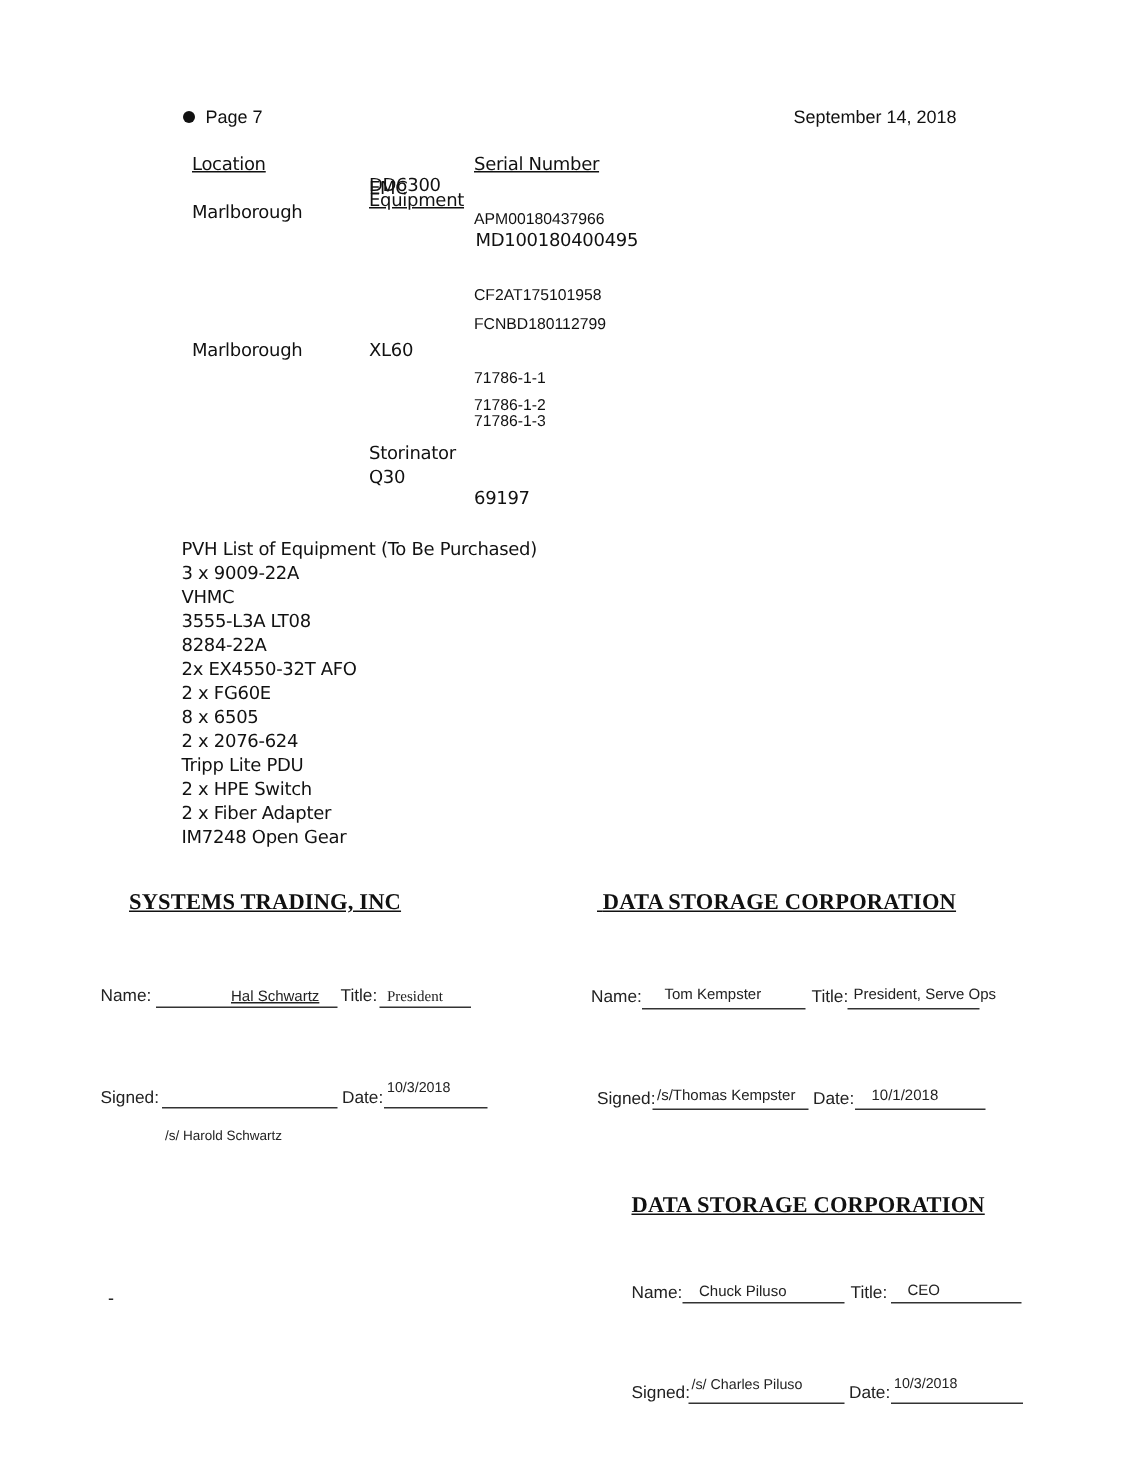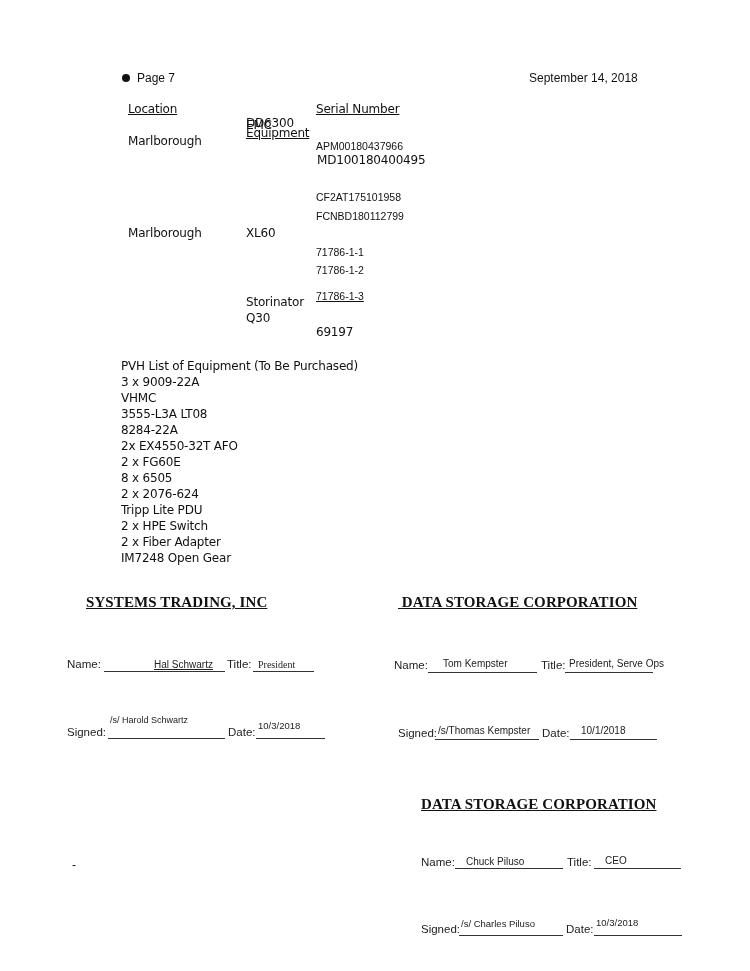--- a/index.html
+++ b/index.html
@@ -36,21 +36,21 @@
 <div class="abs calibri cal12" style="left:128px; top:134px;">Marlborough</div>
 <div class="abs calibri cal12" style="left:246px; top:116px;">DD6300</div>
 <div class="abs calibri cal12" style="left:317px; top:153px;">MD100180400495</div>
 <div class="abs arial ser11" style="left:316px; top:168px;">CF2AT175101958</div>
 <div class="abs arial ser11" style="left:316px; top:187px;">FCNBD180112799</div>
 
 <div class="abs calibri cal12" style="left:128px; top:226px;">Marlborough</div>
 <div class="abs calibri cal12" style="left:246px; top:226px;">XL60</div>
 <div class="abs arial ser11" style="left:316px; top:223px;">71786-1-1</div>
 <div class="abs arial ser11" style="left:316px; top:241px;">71786-1-2</div>
-<div class="abs arial ser11" style="left:316px; top:267px;text-decoration:underline;">71786-1-3</div>
+<div class="abs arial ser11" style="left:316px; top:252px;">71786-1-3</div>
 
 <div class="abs calibri cal12" style="left:246px; top:295px;">Storinator</div>
 <div class="abs calibri cal12" style="left:246px; top:311px;">Q30</div>
 <div class="abs calibri cal12" style="left:316px; top:313px;margin-top:12px;">69197</div>
 
 <div class="abs calibri pvh" style="left:121px; top:358px;">
   <div>PVH List of Equipment (To Be Purchased)</div>
   <div>3 x 9009-22A</div>
   <div>VHMC</div>
   <div>3555-L3A LT08</div>
@@ -68,21 +68,21 @@
 <div class="abs serif company" style="left:86px; top:594px;">SYSTEMS TRADING, INC</div>
 <div class="abs arial lbl" style="left:67px; top:658px;">Name:</div>
 <div class="line" style="left:104px; top:671px; width:121px;"></div>
 <div class="abs arial val" style="left:108px; top:659px; text-decoration: underline; padding-left: 46px;">Hal Schwartz</div>
 <div class="abs arial lbl" style="left:227px; top:658px;">Title:</div>
 <div class="line" style="left:253px; top:671px; width:61px;"></div>
 <div class="abs arial val" style="left:258px; top:659px;font-family:Liberation Serif, serif;">President</div>
 
 <div class="abs arial lbl" style="left:67px; top:726px;">Signed:</div>
 <div class="line" style="left:108px; top:738px; width:117px;"></div>
-<div class="abs arial val" style="left:110px; top:715px; font-size:9px;text-align:right;">/s/ Harold Schwartz</div>
+<div class="abs arial val" style="left:110px; top:752px; font-size:9px;text-align:right;">/s/ Harold Schwartz</div>
 <div class="abs arial lbl" style="left:228px; top:726px;">Date:</div>
 <div class="line" style="left:256px; top:738px; width:69px;"></div>
 <div class="abs arial val" style="left:258px; top:720px; font-size:9.5px;">10/3/2018</div>
 
 <div class="abs serif company" style="left:398px; top:594px;">&nbsp;<span>DATA STORAGE CORPORATION</span></div>
 <div class="abs arial lbl" style="left:394px; top:659px;">Name:</div>
 <div class="line" style="left:428px; top:672px; width:109px;"></div>
 <div class="abs arial val" style="left:443px; top:658px;">Tom Kempster</div>
 <div class="abs arial lbl" style="left:541px; top:659px;">Title:</div>
 <div class="line" style="left:565px; top:672px; width:88px;"></div>

